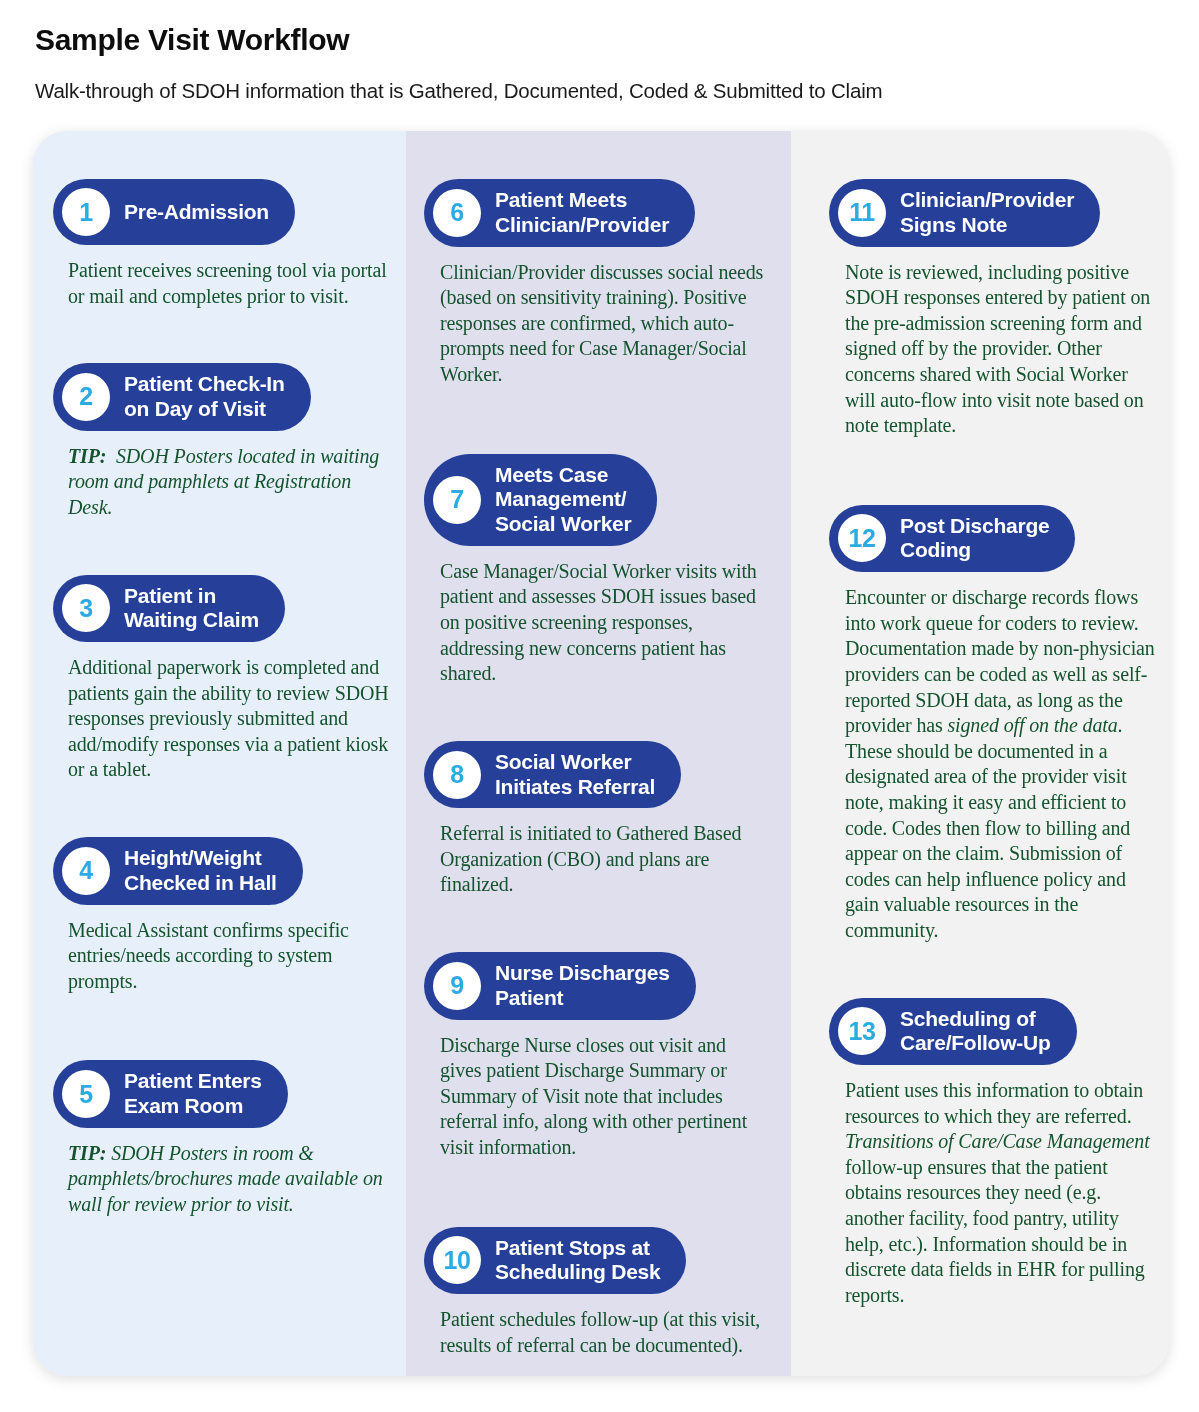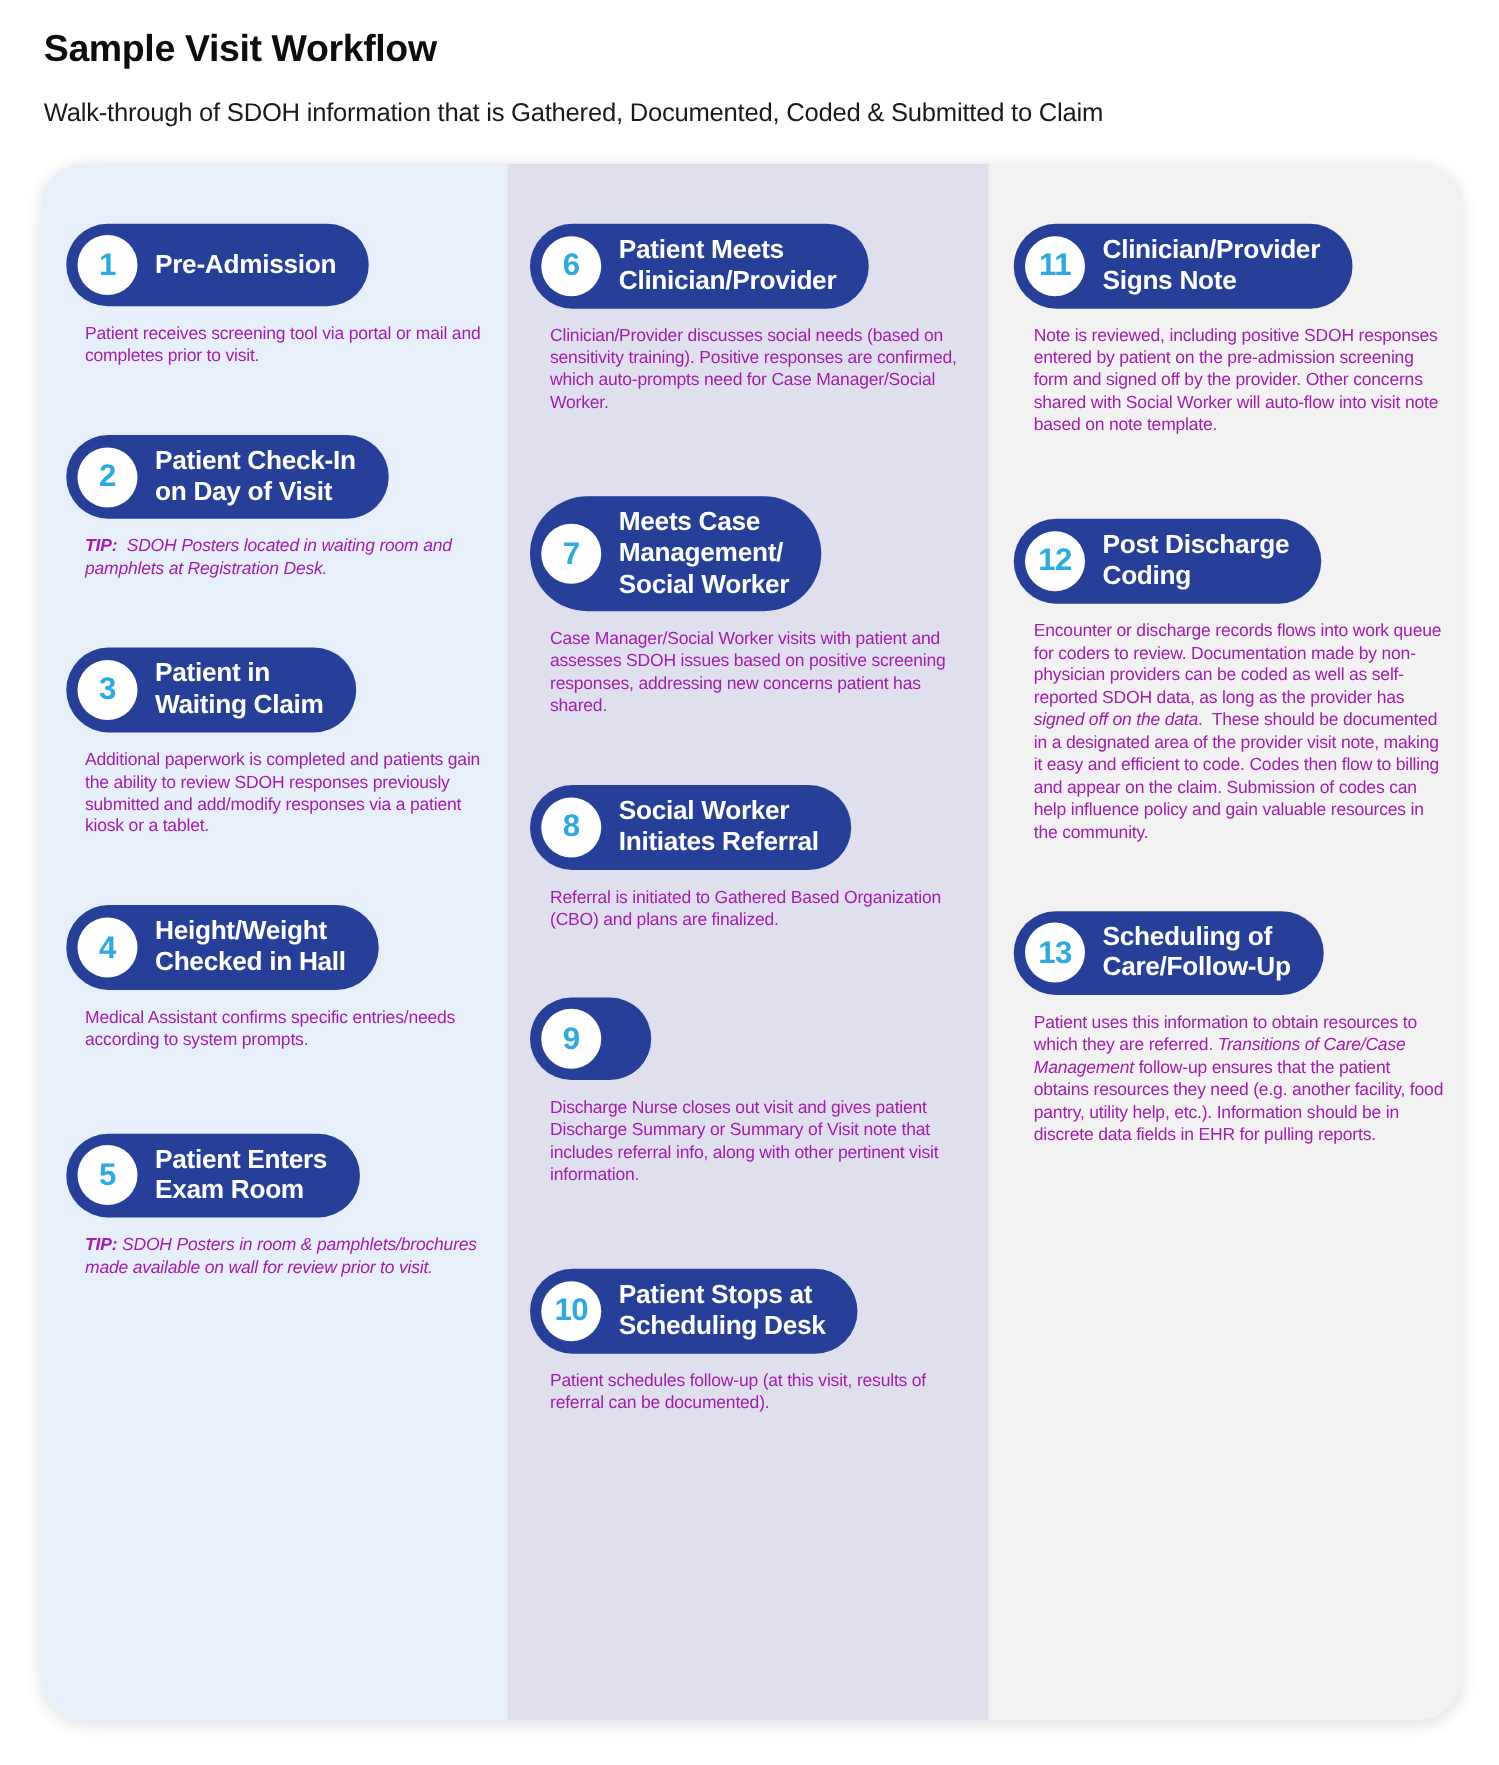--- a/index.html
+++ b/index.html
@@ -52,21 +52,21 @@
     box-shadow: 0 3px 14px rgba(0,0,0,0.13);
     display: flex;
   }
 
   .col {
     height: 100%;
     padding: 48px 0 20px 0;
   }
   .col-1 { width: 373px; background: #e7f0fa; padding-left: 20px; padding-right: 16px; }
   .col-2 { width: 385px; background: #dfdfee; padding-left: 18px; padding-right: 18px; }
-  .col-3 { width: 378px; background: #f2f2f3; padding-left: 20px; padding-right: 14px; }
+  .col-3 { width: 378px; background: #f2f2f3; padding-left: 38px; padding-right: 14px; }
 
   
   .step { margin-bottom: 4px; }
 
   .pill {
     display: inline-flex;
     align-items: center;
     background: #26409a;
     border-radius: 999px;
     padding: 9px 26px 9px 9px;
@@ -94,25 +94,26 @@
     font-size: 21px;
     font-weight: bold;
     line-height: 1.18;
     letter-spacing: -0.25px;
     white-space: pre-line;
   }
 
   
   .body-text {
     margin: 13px 0 0 15px;
-    font-size: 14px;
+    font-size: 20px;
     line-height: 1.28;
-    color: #a21caf;
+    color: #14532d;
     letter-spacing: -0.15px;
     max-width: 330px;
+    font-family: Liberation Serif, serif;
   }
   .col-2 .body-text { margin-left: 16px; max-width: 330px; }
   .col-3 .body-text { margin-left: 16px; max-width: 340px; }
 
   .body-text i { font-style: italic; }
   .body-text b { font-weight: bold; font-style: italic; }
 
   .tip { font-style: italic; }
   .gap-m { height: 50px; }
   .gap-l { height: 62px; }
@@ -173,20 +174,22 @@
           </div><div class="body-text">Case Manager/Social Worker visits with patient and assesses SDOH issues based on positive screening responses, addressing new concerns patient has shared.</div></div>
         <div class="gap-m"></div>
         <div class="step"><div class="pill">
             <div class="badge">8</div>
             <div class="pill-title">Social Worker
 Initiates Referral</div>
           </div><div class="body-text">Referral is initiated to Gathered Based Organization (CBO) and plans are finalized.</div></div>
         <div class="gap-m"></div>
         <div class="step"><div class="pill">
             <div class="badge">9</div>
+            <div class="pill-title">Nurse Discharges
+Patient</div>
           </div><div class="body-text">Discharge Nurse closes out visit and gives patient Discharge Summary or Summary of Visit note that includes referral info, along with other pertinent visit information.</div></div>
         <div class="gap-l"></div>
         <div class="step"><div class="pill">
             <div class="badge">10</div>
             <div class="pill-title">Patient Stops at
 Scheduling Desk</div>
           </div><div class="body-text">Patient schedules follow-up (at this visit, results of referral can be documented).</div></div>
       </div>
     <div class="col col-3">
         <div class="step"><div class="pill">

